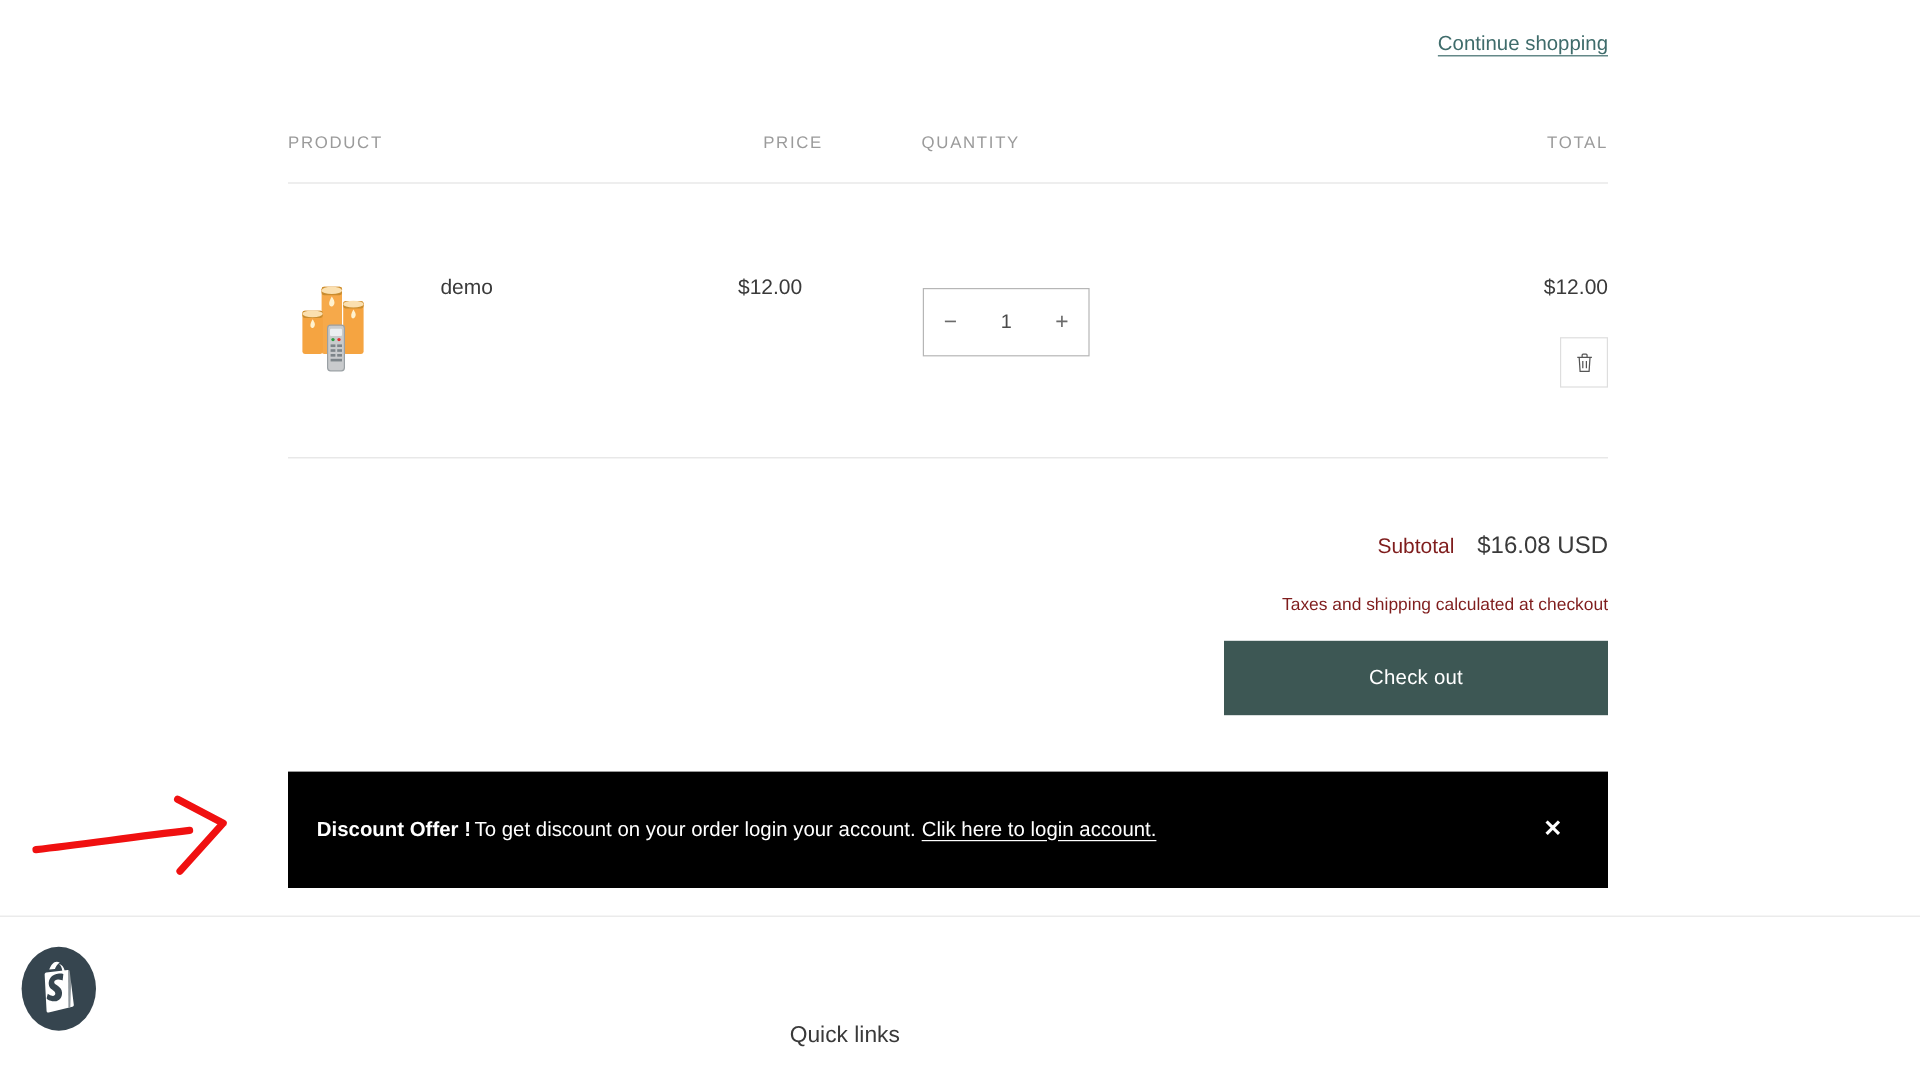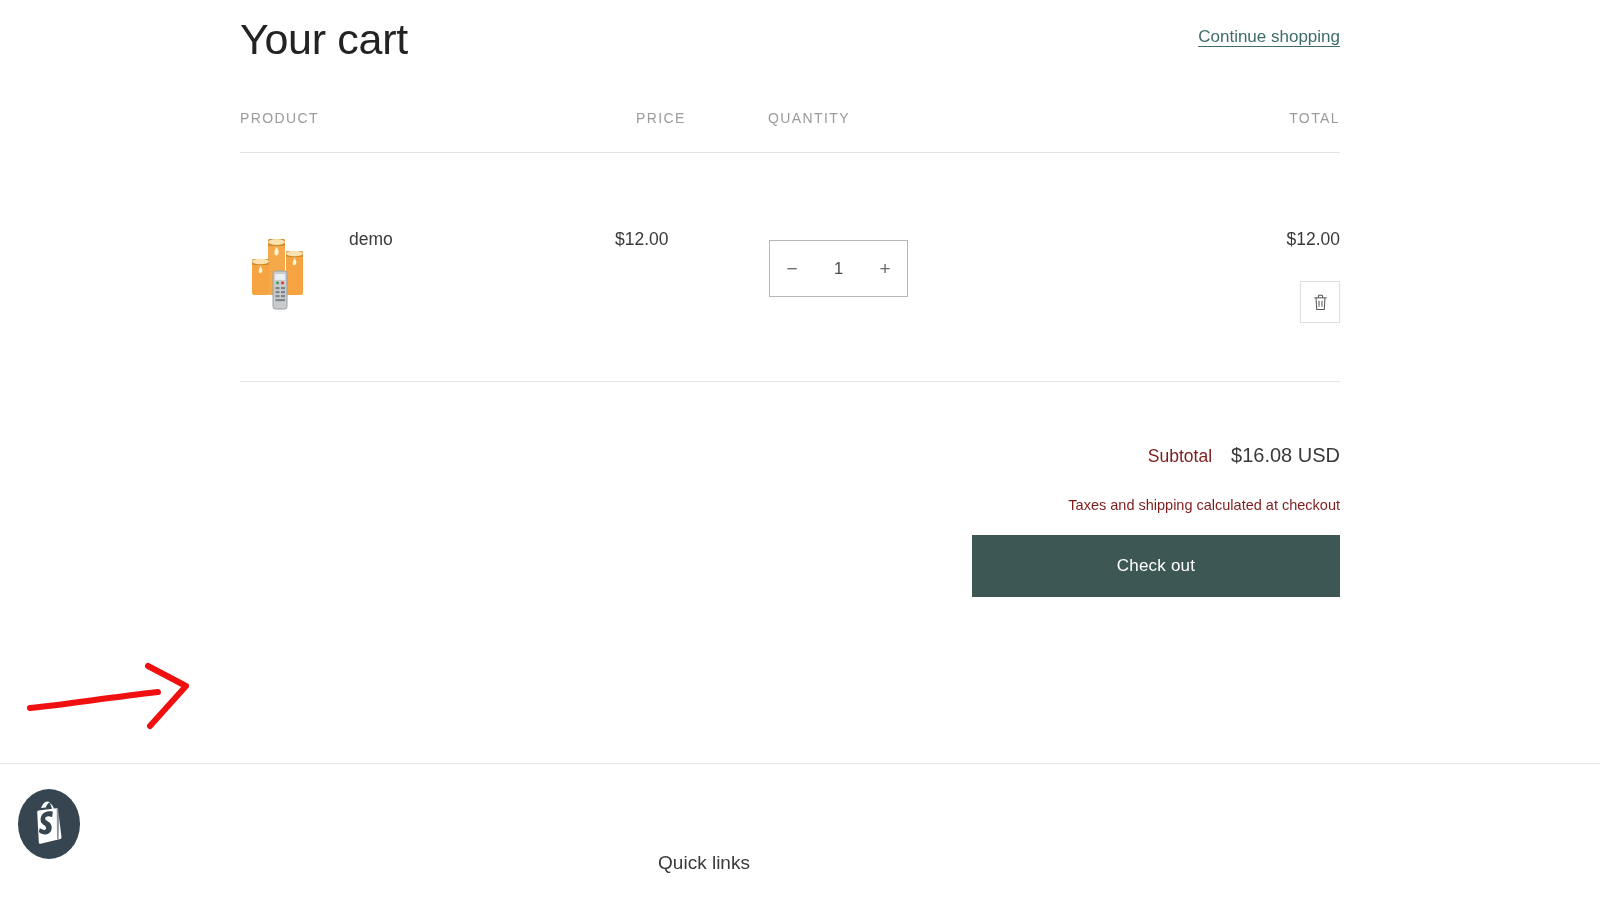--- a/index.html
+++ b/index.html
@@ -94,21 +94,21 @@
     left: 8px;
     top: 72px;
     width: 66px;
     height: 86px;
   }
 
   .candle-svg { display: block; width: 100%; height: 100%; }
 
   .item-title {
     position: absolute;
-    left: 109px;
+    left: 127px;
     top: 76px;
     font-size: 17.5px;
     color: #3a3a3a;
     text-decoration: none;
     cursor: pointer;
   }
 
   .item-price {
     position: absolute;
     left: 375px;
@@ -196,21 +196,21 @@
 
   .tax-note {
     font-size: 14.5px;
     color: #7f1d1d;
     margin-bottom: 22px;
   }
 
   .checkout-btn {
     display: block;
     margin-left: auto;
-    width: 368px;
+    width: 320px;
     height: 62px;
     background: #3d5754;
     color: #ffffff;
     border: none;
     font-size: 17px;
     letter-spacing: 0.2px;
     cursor: pointer;
     font-family: "Liberation Sans", sans-serif;
   }
 
@@ -298,21 +298,20 @@
   }
 </style>
 </head>
 <body>
 
 <div class="page">
 
   <div class="cart-wrap">
 
     <div class="cart-header">
-      <h1 class="page-title">Your cart</h1>
       <a class="continue-link">Continue shopping</a>
     </div>
 
     <div class="table-head">
       <span class="th th-product">PRODUCT</span>
       <span class="th th-price">PRICE</span>
       <span class="th th-quantity">QUANTITY</span>
       <span class="th th-total">TOTAL</span>
     </div>
     <div class="rule"></div>
@@ -379,20 +378,26 @@
       <div class="subtotal-line">
         <span class="subtotal-label">Subtotal</span>
         <span class="subtotal-value">$16.08 USD</span>
       </div>
       <div class="tax-note">Taxes and shipping calculated at checkout</div>
       <button class="checkout-btn">Check out</button>
     </div>
 
   </div>
 
+  <div class="discount-banner">
+    <div class="banner-text">
+      <span class="banner-strong">Discount Offer !</span><span>To get discount on your order login your account.</span><a class="banner-link">Clik here to login account.</a>
+    </div>
+    <button class="banner-close">✕</button>
+  </div>
 
   <div class="annotation-arrow">
     <svg viewBox="0 0 220 112" xmlns="http://www.w3.org/2000/svg">
       <path d="M12 80 C 50 76, 88 70, 140 64" stroke="#f01010" stroke-width="6" fill="none" stroke-linecap="round"></path>
       <path d="M130 38 L 168 58 L 132 98" stroke="#f01010" stroke-width="6" fill="none" stroke-linecap="round" stroke-linejoin="round"></path>
     </svg>
   </div>
 
   <div class="footer-divider"></div>
 

